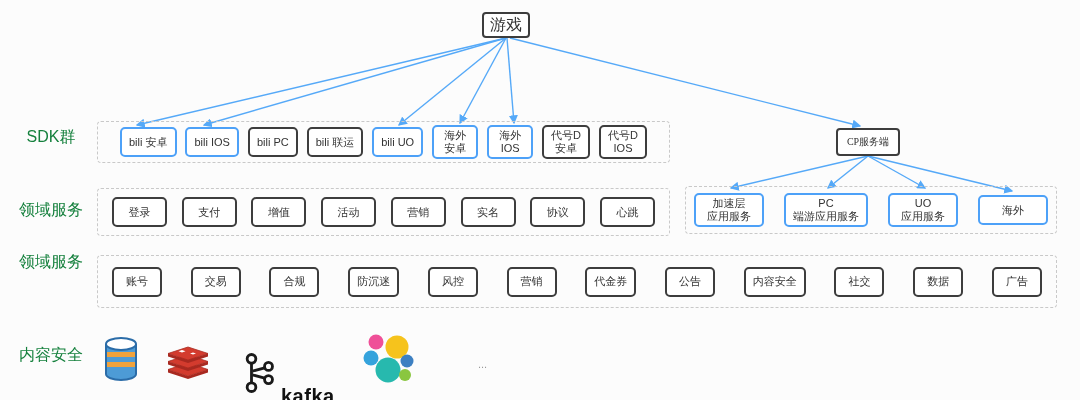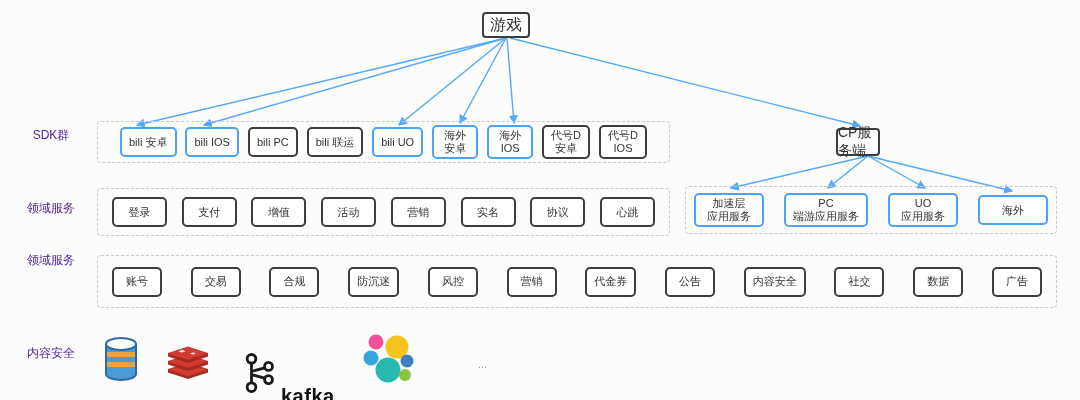--- a/index.html
+++ b/index.html
@@ -1,19 +1,19 @@
 <!DOCTYPE html>
 <html><head>
 <meta charset="utf-8">
 <style>
   html,body{margin:0;padding:0;background:#f0f0f0;font-family:"Liberation Sans","DejaVu Sans",sans-serif;}
   .canvas{position:relative;width:1080px;height:400px;background:#fcfcfc;overflow:hidden;}
   svg.edges{position:absolute;left:0;top:0;width:1080px;height:400px;pointer-events:none;}
 
-  .layer-label{position:absolute;left:8px;width:86px;text-align:center;font-size:12px;color:#4c1d95;}
+  .layer-label{position:absolute;left:8px;width:86px;text-align:center;font-size:16px;color:#15803d;}
 
   .node{box-sizing:border-box;display:flex;align-items:center;justify-content:center;
         background:#fff;border:2px solid #3d3d3d;border-radius:5px;
         font-size:11px;color:#333;padding:2px 7px;white-space:pre-line;text-align:center;line-height:13px;
         min-height:30px;}
   .node.blue{border-color:#4da1f8;}
 
   .dashed{position:absolute;box-sizing:border-box;border:1px dashed #c9c9c9;border-radius:4px;
           display:flex;align-items:center;justify-content:space-between;}
 
@@ -22,23 +22,23 @@
   .row-app{left:97px;top:188px;width:573px;height:48px;padding:0 14px;}
   .row-app .node{min-width:55px;}
   .row-cp{left:685px;top:186px;width:372px;height:48px;padding:0 8px;}
   .row-cp .node{min-width:70px;}
   .row-domain{left:97px;top:255px;width:960px;height:53px;padding:0 14px;}
   .row-domain .node{min-width:50px;}
 
   .root-node{position:absolute;left:482px;top:12px;width:48px;height:26px;box-sizing:border-box;
              background:#fff;border:2px solid #3d3d3d;border-radius:4px;display:flex;align-items:center;
              justify-content:center;font-size:16px;color:#333;}
-  .cp-node{position:absolute;left:836px;top:128px;width:44px;height:28px;box-sizing:border-box;
+  .cp-node{position:absolute;left:836px;top:128px;width:64px;height:28px;box-sizing:border-box;
            background:#fff;border:2px solid #3d3d3d;border-radius:4px;display:flex;align-items:center;
-           justify-content:center;font-size:14px;color:#333;}
+           justify-content:center;font-size:10px;color:#333;font-family:Liberation Serif, serif;}
 
   .infra-icon{position:absolute;}
   .kafka-wrap{position:absolute;left:243px;top:337px;display:flex;align-items:center;gap:4px;}
   .kafka-text{font-size:20px;font-weight:bold;color:#111;letter-spacing:0.5px;margin-top:48px;}
   .ellipsis{position:absolute;left:478px;top:358px;font-size:11px;color:#9a9a9a;}
 </style>
 </head>
 <body>
 
 <div class="canvas">

